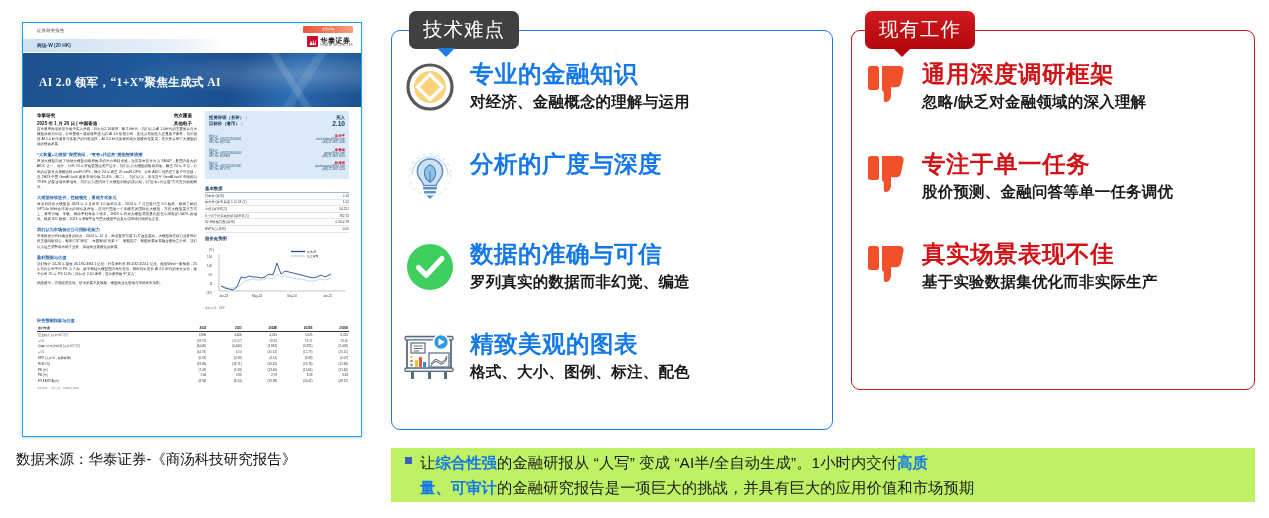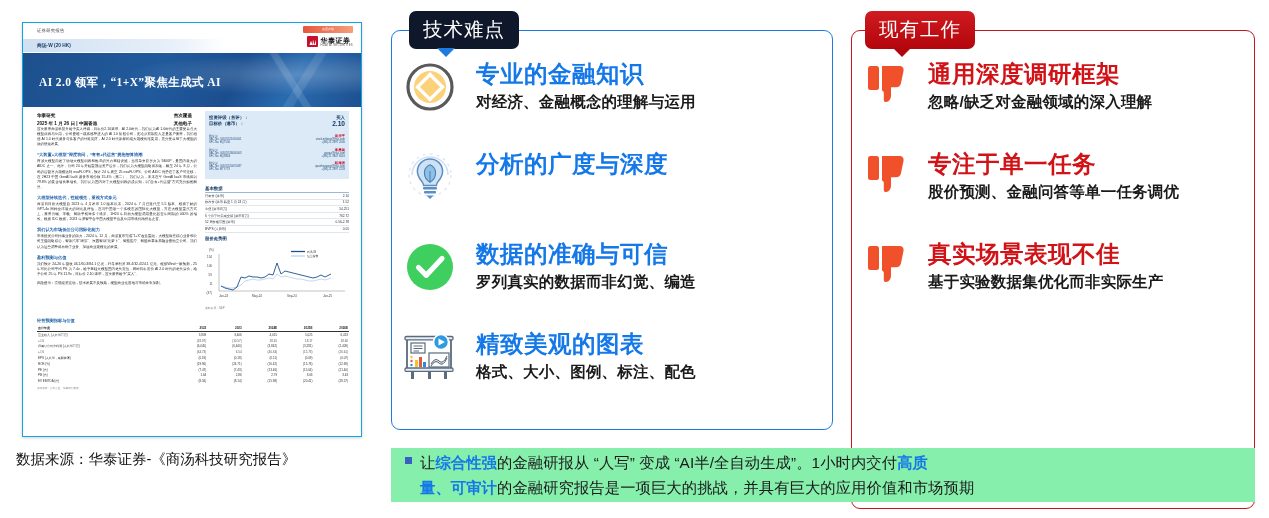--- a/index.html
+++ b/index.html
@@ -87,53 +87,53 @@
   .doc-tbl .foot{ font-size:2.6px; color:#888; margin-top:1.5px;}
 
   .doc-caption {
     position:absolute; left:0px; top:428px; font-size:14.5px; color:#111;
     font-family:"Liberation Sans","DejaVu Sans",sans-serif;
   }
 
   
   .panel { position:absolute; border:1.6px solid; border-radius:9px; background:#fff; }
   #panel-left  { left:391px; top:30px;  width:442px; height:400px; border-color:#1f7ae0; }
-  #panel-right { left:851px; top:30px;  width:404px; height:479px; border-color:#c4161c; }
+  #panel-right { left:851px; top:30px;  width:404px; height:360px; border-color:#c4161c; }
 
   .tag {
     position:absolute; top:-20px; padding:5px 14px 6px; border-radius:7px;
     font-size:19.5px; color:#fff; font-weight:normal; letter-spacing:1px;
     font-family:"Liberation Sans","DejaVu Sans",sans-serif; white-space:nowrap;
   }
   .tag:after{
     content:""; position:absolute; left:28px; bottom:-8px; width:18px; height:9px;
     clip-path: polygon(0 0, 100% 0, 50% 100%);
   }
-  #tag-left { left:17px; background:#0f172a; }
+  #tag-left { left:17px; background:#404040; }
   #tag-left:after { background:#1f7ae0; }
   #tag-right { left:13px; background: linear-gradient(180deg,#cf1b20 0%, #b3060c 100%); }
   #tag-right:after { background:#b3060c; }
 
   
   .rowlist { position:absolute; left:0; top:26px; width:100%; padding:0 10px; }
-  .row { display:flex; align-items:flex-start; gap:18px; height:90px; }
+  .row { display:flex; align-items:flex-start; gap:12px; height:90px; }
   .row .ico { width:56px; min-width:56px; height:56px; display:flex; align-items:center; justify-content:center; margin-top:2px;}
   .row .txt { padding-top:2px; }
   .row .hd { font-size:23.5px; font-weight:bold; line-height:30px; letter-spacing:.5px; }
   .row .sb { font-size:15.5px; font-weight:bold; color:#1a1a1a; line-height:22px; margin-top:2px; letter-spacing:.2px;}
   #panel-left  .row .hd { color:#1478e8; }
   #panel-right .row .hd { color:#d11317; }
   #panel-right .rowlist { padding-left:14px; }
   #panel-right .row .ico { width:44px; min-width:44px; }
   #panel-right .row { }
 
   
   #callout {
     position:absolute; left:391px; top:448px; width:864px; height:54px;
-    background:#86efac; display:flex; align-items:center; padding:0 12px 0 14px;
+    background:#bef264; display:flex; align-items:center; padding:0 12px 0 14px;
   }
   #callout .bullet { width:7px; height:7px; background:#3b5fc0; margin-right:8px; align-self:flex-start; margin-top:9px;}
   #callout .ct { font-size:15.3px; line-height:25px; color:#1a1a1a; letter-spacing:.1px; }
   #callout .hl { color:#1478e8; font-weight:bold; }
 </style>
 </head>
 <body>
 
 <div id="slide">
 

